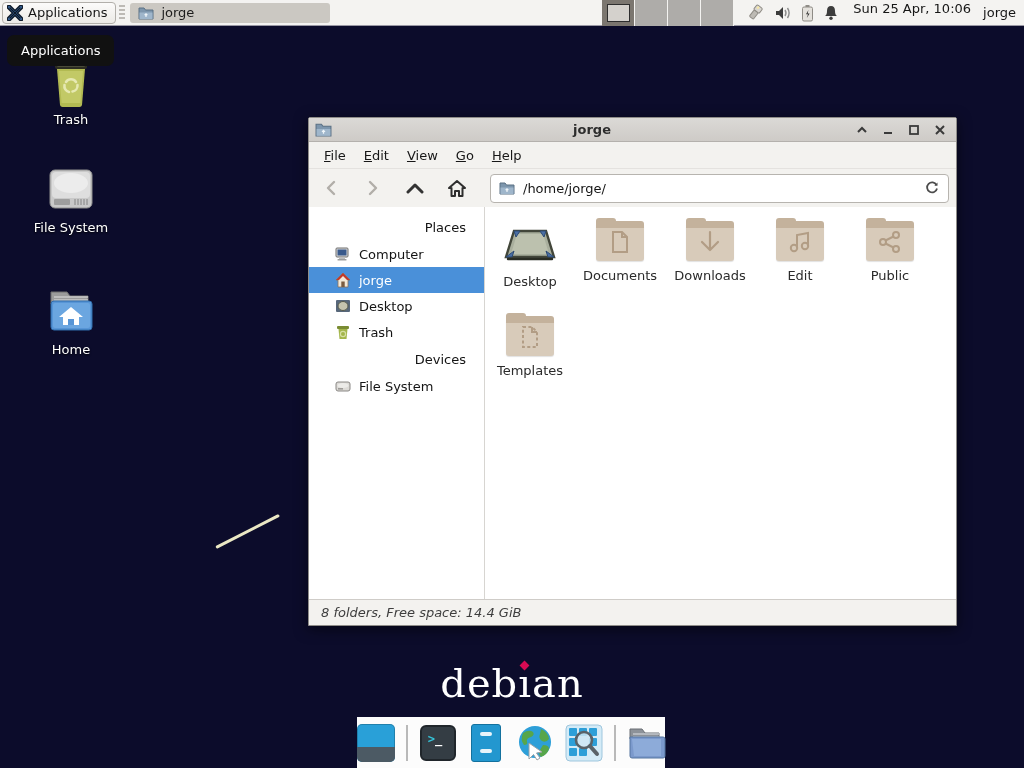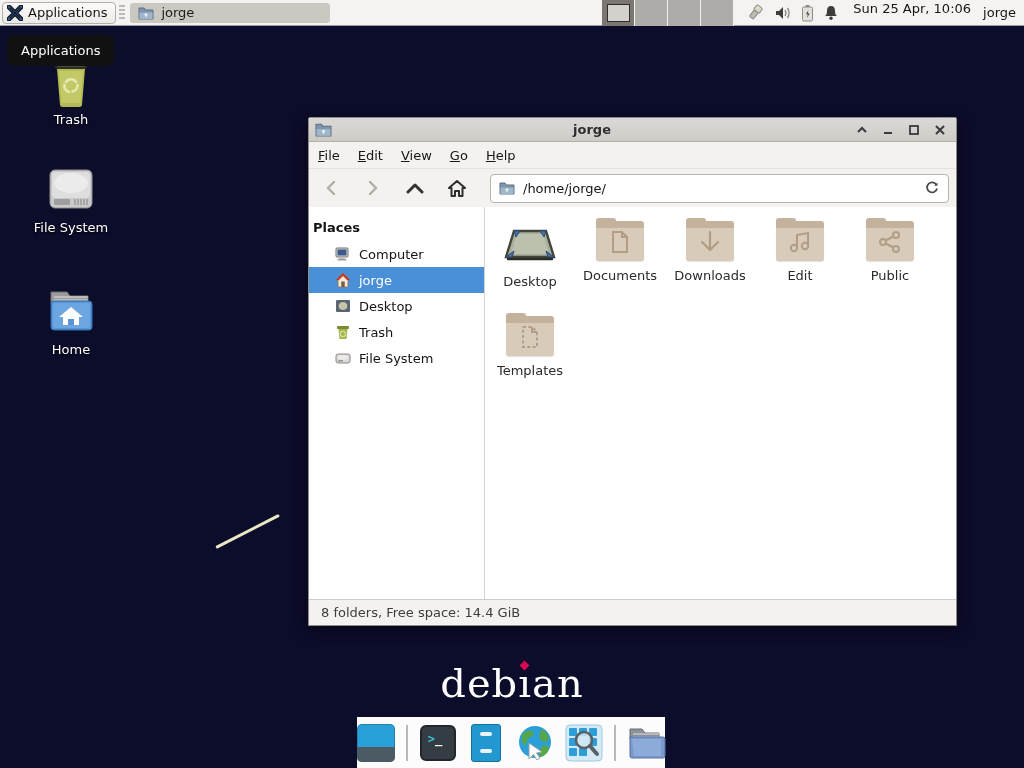--- a/index.html
+++ b/index.html
@@ -41,47 +41,47 @@
 
   
   .window{position:absolute;left:308px;top:117px;width:649px;height:509px;background:var(--window-chrome);
     border:1px solid #8f8d89;border-radius:2px 2px 0 0;box-shadow:0 3px 14px rgba(0,0,0,.55);
     display:flex;flex-direction:column;z-index:10;}
   .titlebar{height:24px;background:linear-gradient(#dbd9d6,#cecbc7);display:flex;align-items:center;
     padding:0 6px;border-bottom:1px solid #b4b1ad;}
   .titlebar .title{flex:1;text-align:center;font-size:13px;font-weight:bold;color:#2d2d2d;}
   .win-controls{display:flex;align-items:center;gap:6px;}
   .wc{width:20px;height:18px;display:flex;align-items:center;justify-content:center;}
-  .menubar{height:27px;background:var(--window-chrome);display:flex;align-items:center;
+  .menubar{height:27px;background:var(--window-chrome);display:flex;align-items:center;padding-left:6px;
     border-bottom:1px solid #e4e2df;}
   .menu-item{display:inline-block;padding:4px 9px;font-size:13px;color:#171717;}
   .menu-item::first-letter{text-decoration:underline;}
   .toolbar{height:38px;display:flex;align-items:center;padding:0 7px;gap:12px;background:var(--window-chrome);}
   .tool-btn{width:30px;height:28px;display:flex;align-items:center;justify-content:center;}
   .pathbar{flex:1;height:29px;margin-left:6px;background:#fff;border:1px solid #b7b4af;border-radius:4px;
     display:flex;align-items:center;padding:0 8px;}
   .pathbar .path-text{font-size:13px;color:#141414;margin-left:8px;flex:1;}
   .win-body{flex:1;display:flex;min-height:0;}
   .sidebar{width:176px;background:#fff;border-right:1px solid #d7d5d1;padding-top:6px;}
-  .side-header{font-size:13px;font-weight:bold;color:#141414;padding:7px 4px 6px;}
+  .side-header{font-size:13px;font-weight:normal;color:#141414;padding:7px 18px 6px;text-align:right;}
   .side-item{height:26px;display:flex;align-items:center;gap:8px;padding-left:26px;font-size:13px;color:#141414;}
   .side-item.selected{background:var(--accent);color:#fff;}
   .main{flex:1;background:#fff;display:grid;grid-template-columns:repeat(5,90px);grid-auto-rows:95px;
     padding-top:4px;align-content:start;}
   .file-cell{display:flex;flex-direction:column;align-items:center;padding-top:12px;}
   .file-cell .flabel{font-size:13px;color:#2b2b2b;margin-top:7px;}
   .folder48{width:48px;height:38px;position:relative;background:var(--folder-tan);border-radius:3px;
     display:flex;align-items:center;justify-content:center;box-shadow:0 1px 1px rgba(0,0,0,.12);}
   .folder48::before{content:"";position:absolute;top:-5px;left:0;width:20px;height:8px;background:var(--folder-tab);
     border-radius:3px 3px 0 0;}
   .folder48::after{content:"";position:absolute;top:-2px;left:0;width:48px;height:7px;background:var(--folder-tab);
     border-radius:3px 3px 0 0;}
   .folder48 svg{position:relative;z-index:2;}
   .statusbar{height:26px;background:var(--window-chrome);border-top:1px solid #cfccc8;
-    font-size:13px;color:#3e3e3e;display:flex;align-items:center;padding-left:12px;}
+    font-size:13px;color:#3e3e3e;display:flex;align-items:center;padding-left:12px;font-style:italic;}
 
   
   .stray-line{position:absolute;left:216px;top:546px;width:71px;height:3px;background:#ebe8c4;
     transform:rotate(-27deg);transform-origin:left center;border-radius:2px;z-index:4;}
   .debian{position:absolute;left:0;top:660px;width:1024px;text-align:center;z-index:3;}
   .debian .word{font-family:"DejaVu Serif","Liberation Serif",serif;font-size:40px;color:#fff;letter-spacing:1px;}
   .debian .di{position:relative;}
   .debian .di::after{content:"";position:absolute;left:3px;top:2px;width:7px;height:7px;
     background:var(--debian-red);transform:rotate(45deg);}
   .dock{position:absolute;left:357px;top:717px;width:308px;height:51px;background:#fcfcfc;
@@ -341,20 +341,21 @@
         <span>
           <svg width="16" height="16" viewBox="0 0 16 16">
             <rect x="2" y="2" width="12" height="3" rx="1" fill="#7a8c33"></rect>
             <path d="M3.5 5 h9 l-1 10 h-7 z" fill="#a3b54a"></path>
             <circle cx="8" cy="10" r="2.6" fill="none" stroke="#d6dfa3" stroke-width="1.2"></circle>
           </svg>
         </span>
         <span>Trash</span>
       </div>
 
+      <div class="side-header">Devices</div>
 
       <div class="side-item">
         <span>
           <svg width="16" height="16" viewBox="0 0 16 16">
             <rect x="1" y="4" width="14" height="9" rx="2" fill="#dcdad6" stroke="#8a8885"></rect>
             <ellipse cx="8" cy="7.5" rx="5.5" ry="2.5" fill="#ecebe8"></ellipse>
             <rect x="3" y="10" width="5" height="1.6" fill="#9e9c98"></rect>
           </svg>
         </span>
         <span>File System</span>

